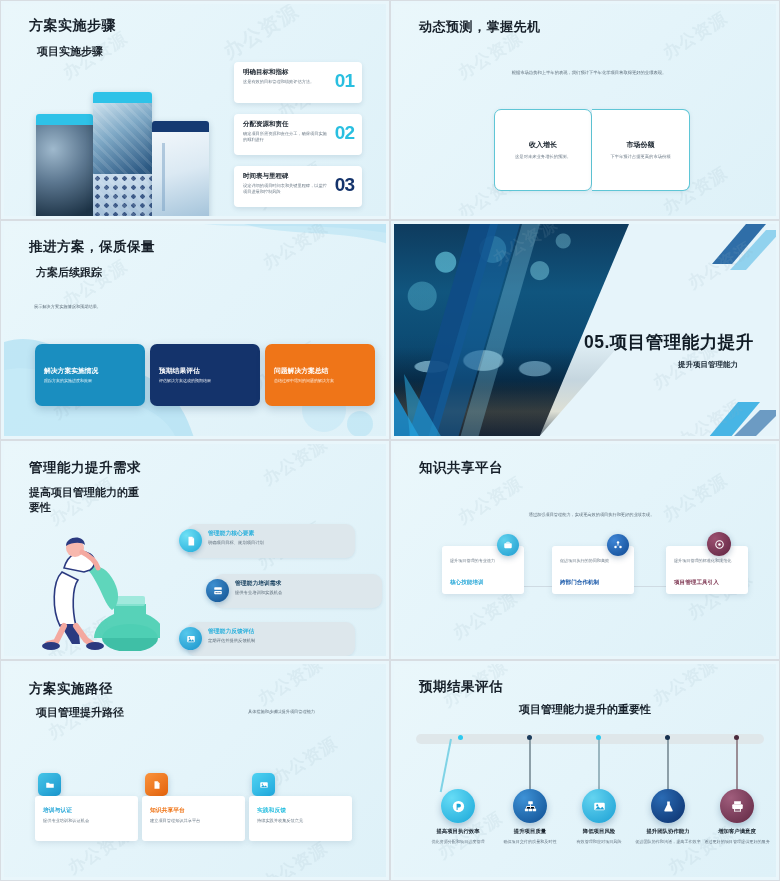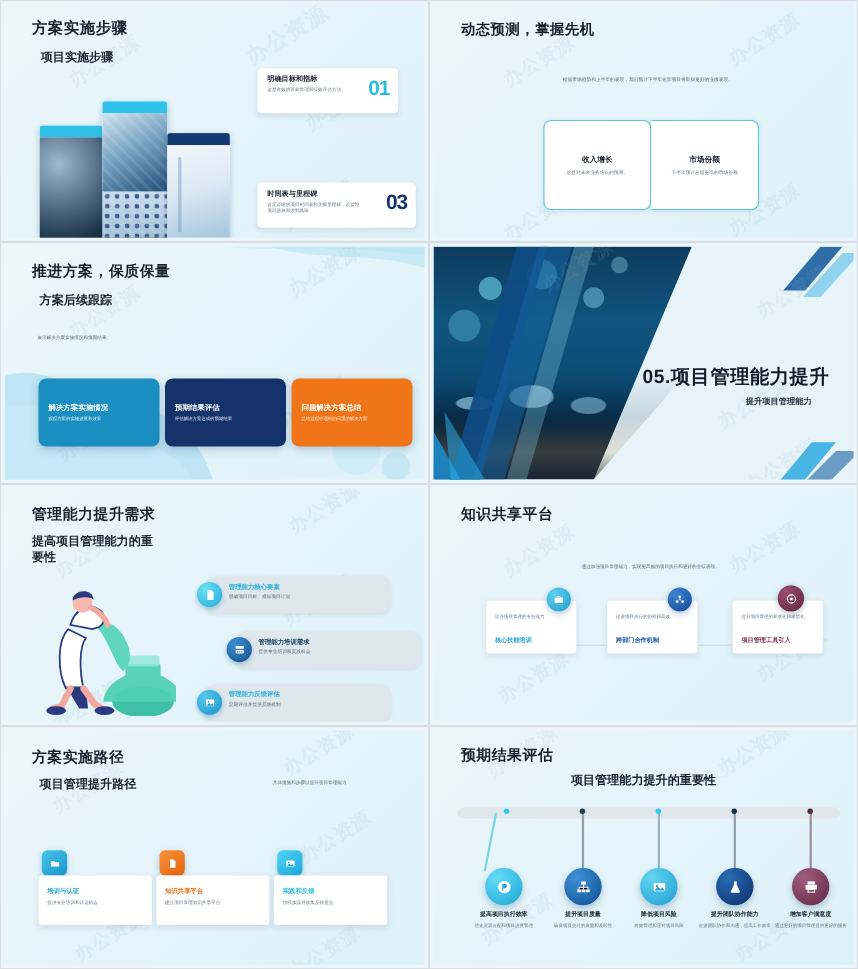--- a/index.html
+++ b/index.html
@@ -163,21 +163,26 @@
           <div class="cap"></div>
             <div class="body"></div>
         </div>
       </div>
 
       <div class="step-card" style="left:230px;top:58px;width:128px;height:41px;">
         <div class="t" style="left:9px;top:6px;font-size:6.5px;">明确目标和指标</div>
         <div class="d" style="left:9px;top:17px;width:85px;font-size:4.2px;">这是有效的目标管理和绩效评估方法。</div>
         <div class="n" style="right:8px;top:8px;font-size:19px;color:#29bfe0;">01</div>
       </div>
-      <div class="step-card" style="left:230px;top:162px;width:144px;height:41px;">
+      <div class="step-card" style="left:230px;top:110px;width:128px;height:41px;">
+        <div class="t" style="left:9px;top:6px;font-size:6.5px;">分配资源和责任</div>
+        <div class="d" style="left:9px;top:17px;width:85px;font-size:4.2px;">确定项目所需资源和责任分工，确保项目实施的顺利进行</div>
+        <div class="n" style="right:8px;top:8px;font-size:19px;color:#29bfe0;">02</div>
+      </div>
+      <div class="step-card" style="left:230px;top:162px;width:128px;height:41px;">
         <div class="t" style="left:9px;top:6px;font-size:6.5px;">时间表与里程碑</div>
         <div class="d" style="left:9px;top:17px;width:85px;font-size:4.2px;">设定详细的项目时间表和关键里程碑，以监控项目进展和控制风险</div>
         <div class="n" style="right:8px;top:8px;font-size:19px;color:#14336b;">03</div>
       </div>
     </div>
   </div>
 
   <div class="slide">
     <div class="slide-inner">
       <div class="wm" style="left:60px;top:40px;">办公资源</div>

